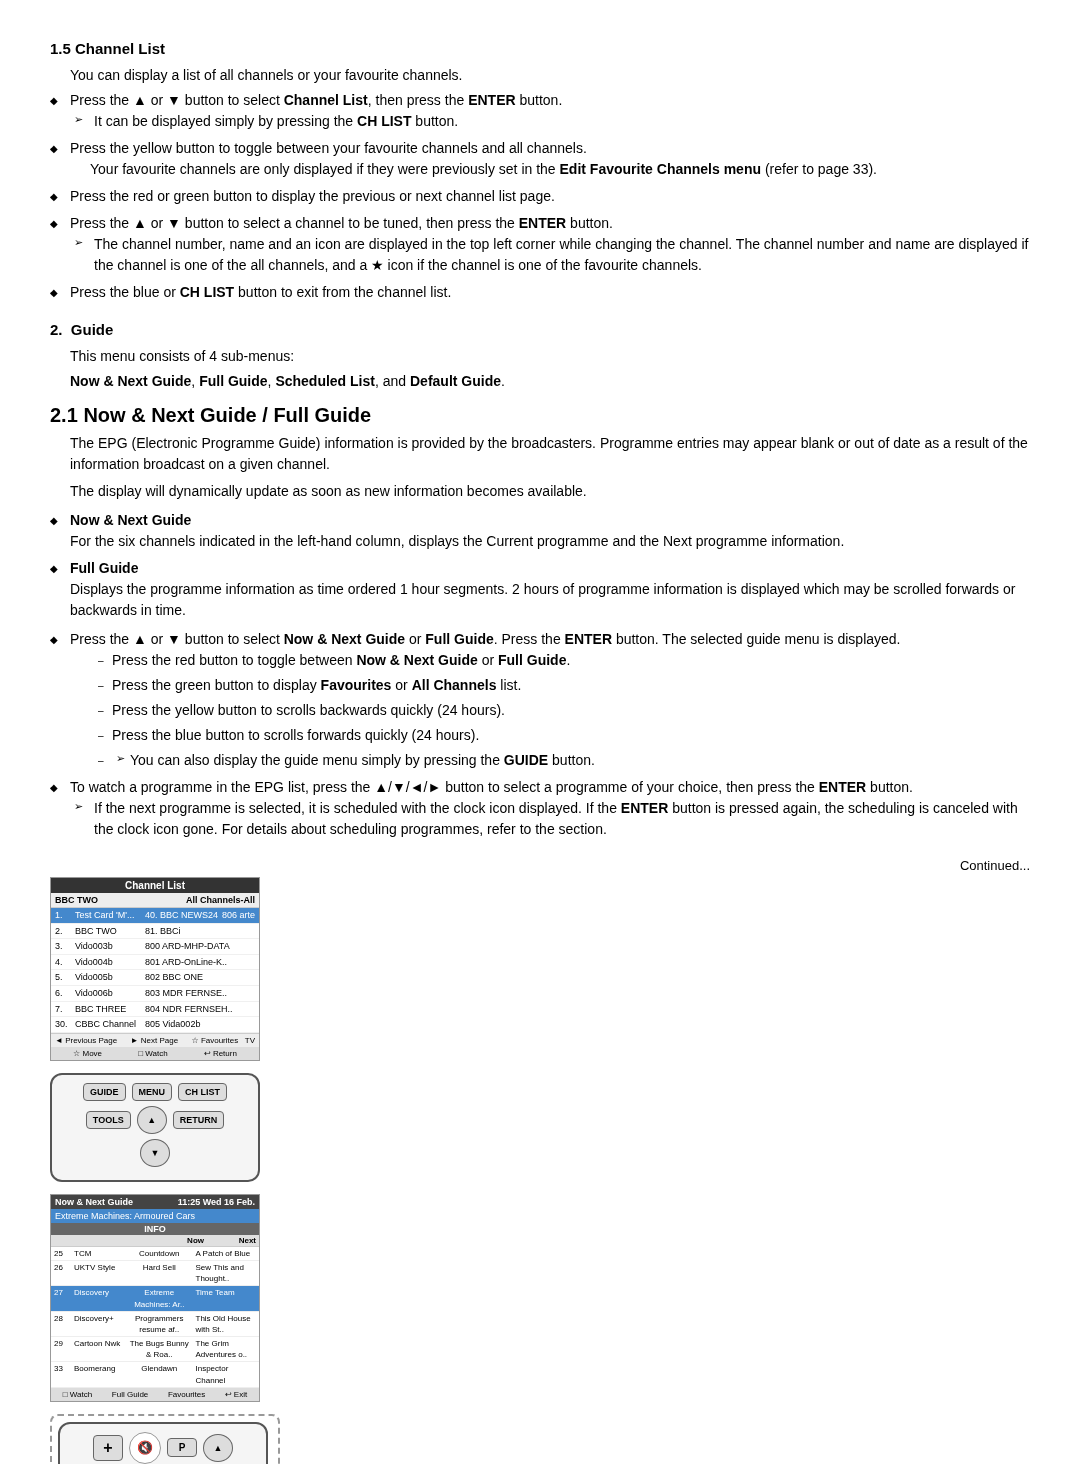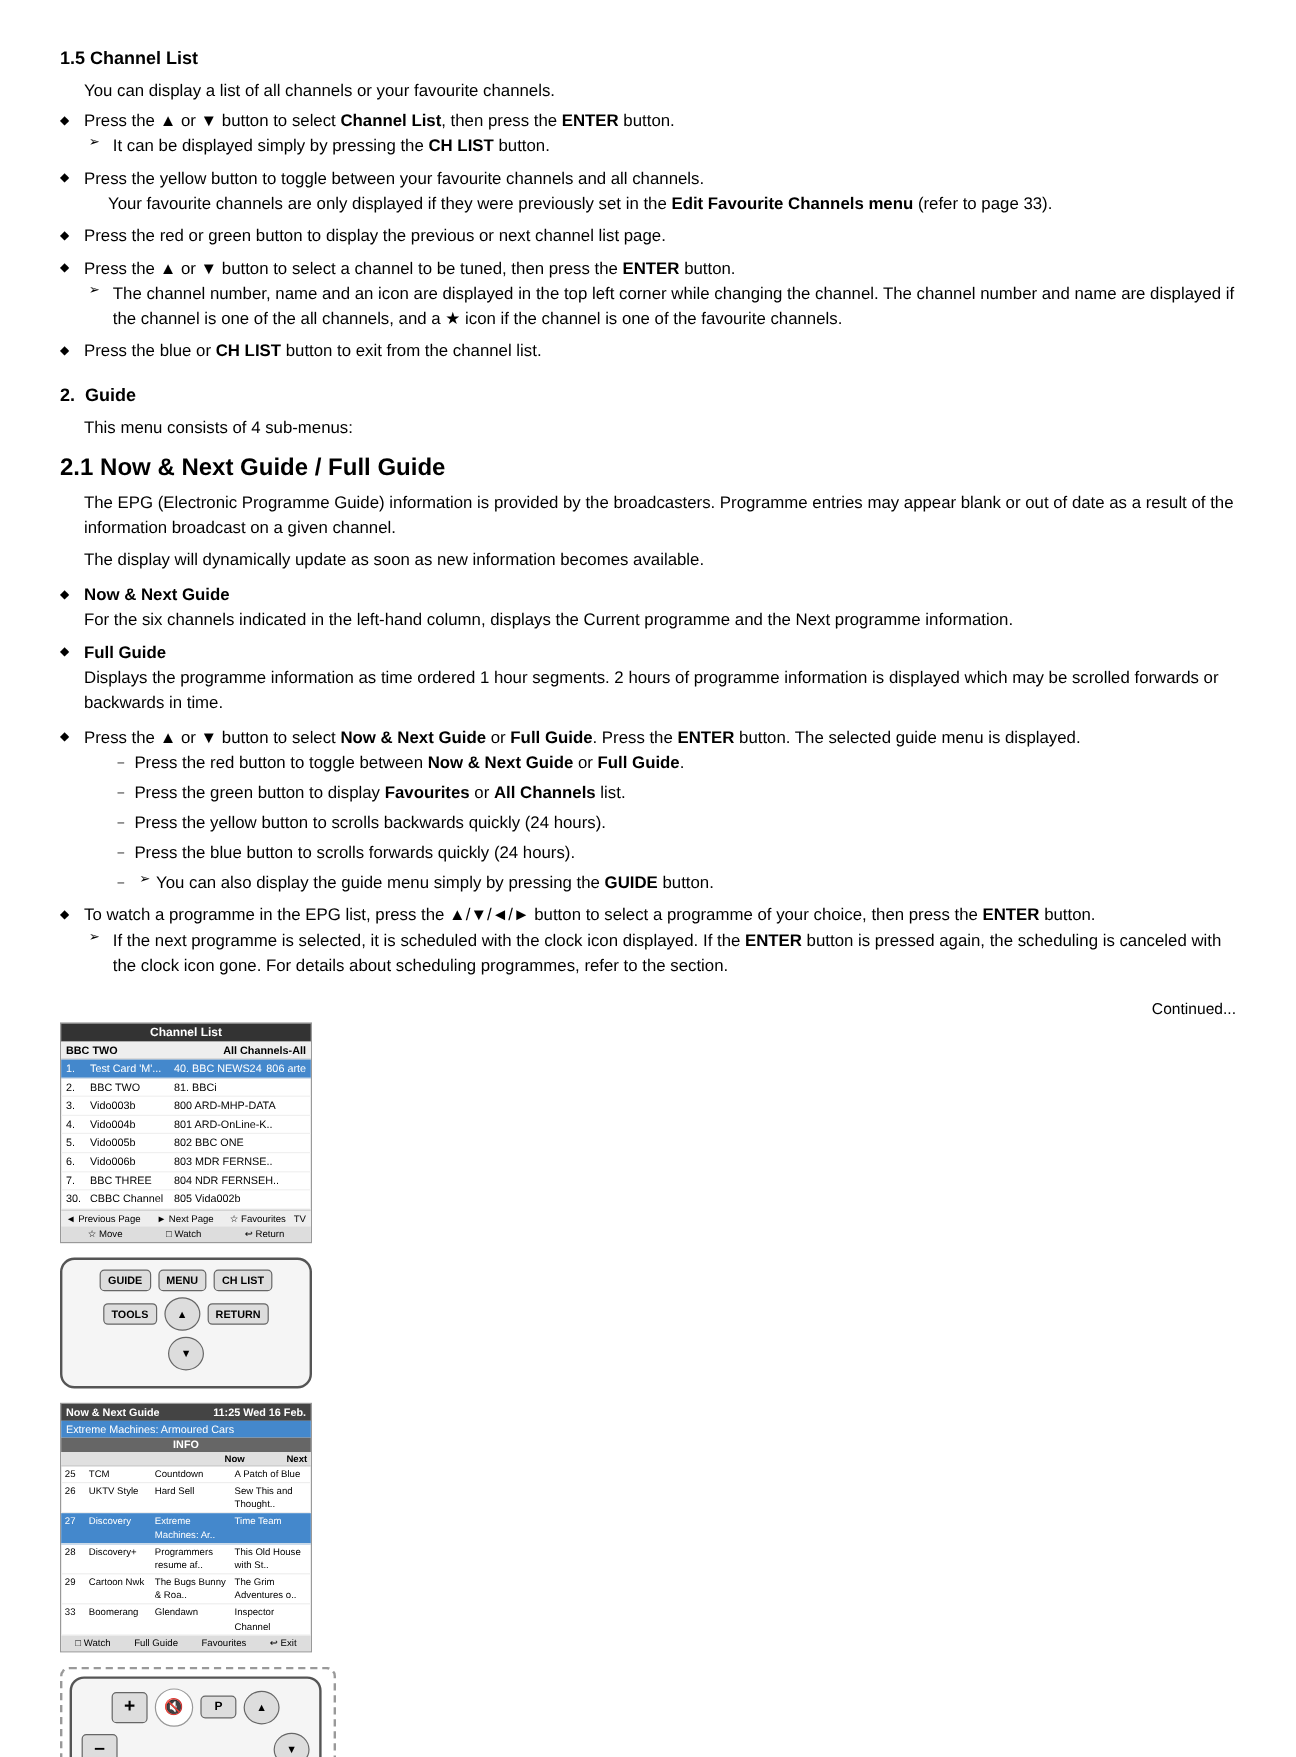--- a/index.html
+++ b/index.html
@@ -258,21 +258,21 @@
       border-bottom: 1px solid #eee;
       line-height: 1.4;
     }
 
     .gp-row div {
       padding: 1px 3px;
     }
 
     .gp-ch { width: 20px; }
     .gp-name { width: 55px; }
-    .gp-now { flex: 1; }
+    .gp-now { flex: 1; text-align: center; }
     .gp-next { flex: 1; }
 
     .gp-row.highlighted {
       background: #4488cc;
       color: #fff;
     }
 
     .gp-footer {
       display: flex;
       justify-content: space-around;
@@ -362,20 +362,23 @@
           Press the blue or <strong>CH LIST</strong> button to exit from the channel list.
         </li>
       </ul>
     </div>
 
     <div class="section-block">
       <div class="section-title">
         <span>2.</span>&nbsp;&nbsp;<span>Guide</span>
       </div>
       <div class="indent-block">This menu consists of 4 sub-menus:</div>
+      <div class="indent-block">
+        <strong>Now &amp; Next Guide</strong>, <strong>Full Guide</strong>, <strong>Scheduled List</strong>, and <strong>Default Guide</strong>.
+      </div>
 
       <div class="sub-section-title">
         <span>2.1</span>&nbsp;<span>Now &amp; Next Guide / Full Guide</span>
       </div>
 
       <div class="indent-block">The EPG (Electronic Programme Guide) information is provided by the broadcasters. Programme entries may appear blank or out of date as a result of the information broadcast on a given channel.</div>
       <div class="indent-block" style="margin-top:6px;">The display will dynamically update as soon as new information becomes available.</div>
 
       <ul class="bullet-list" style="margin-top:8px;">
         <li>

